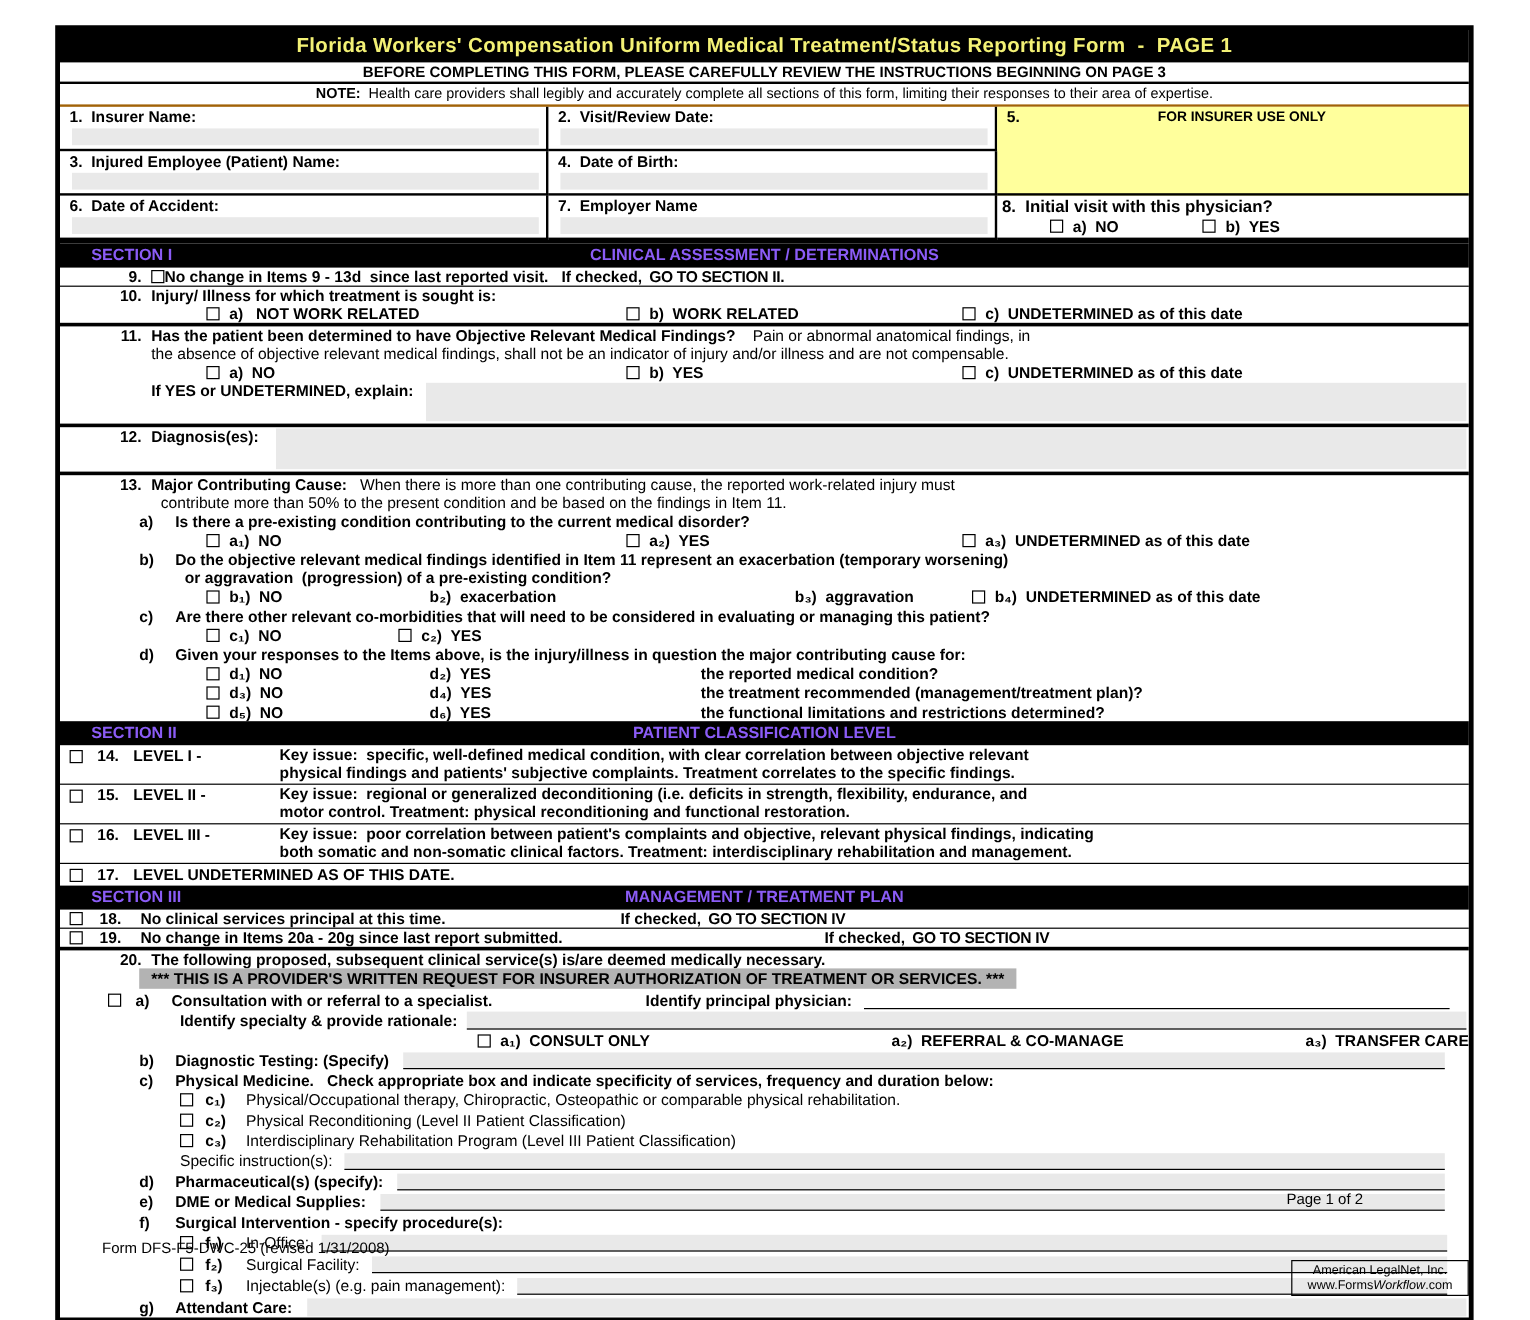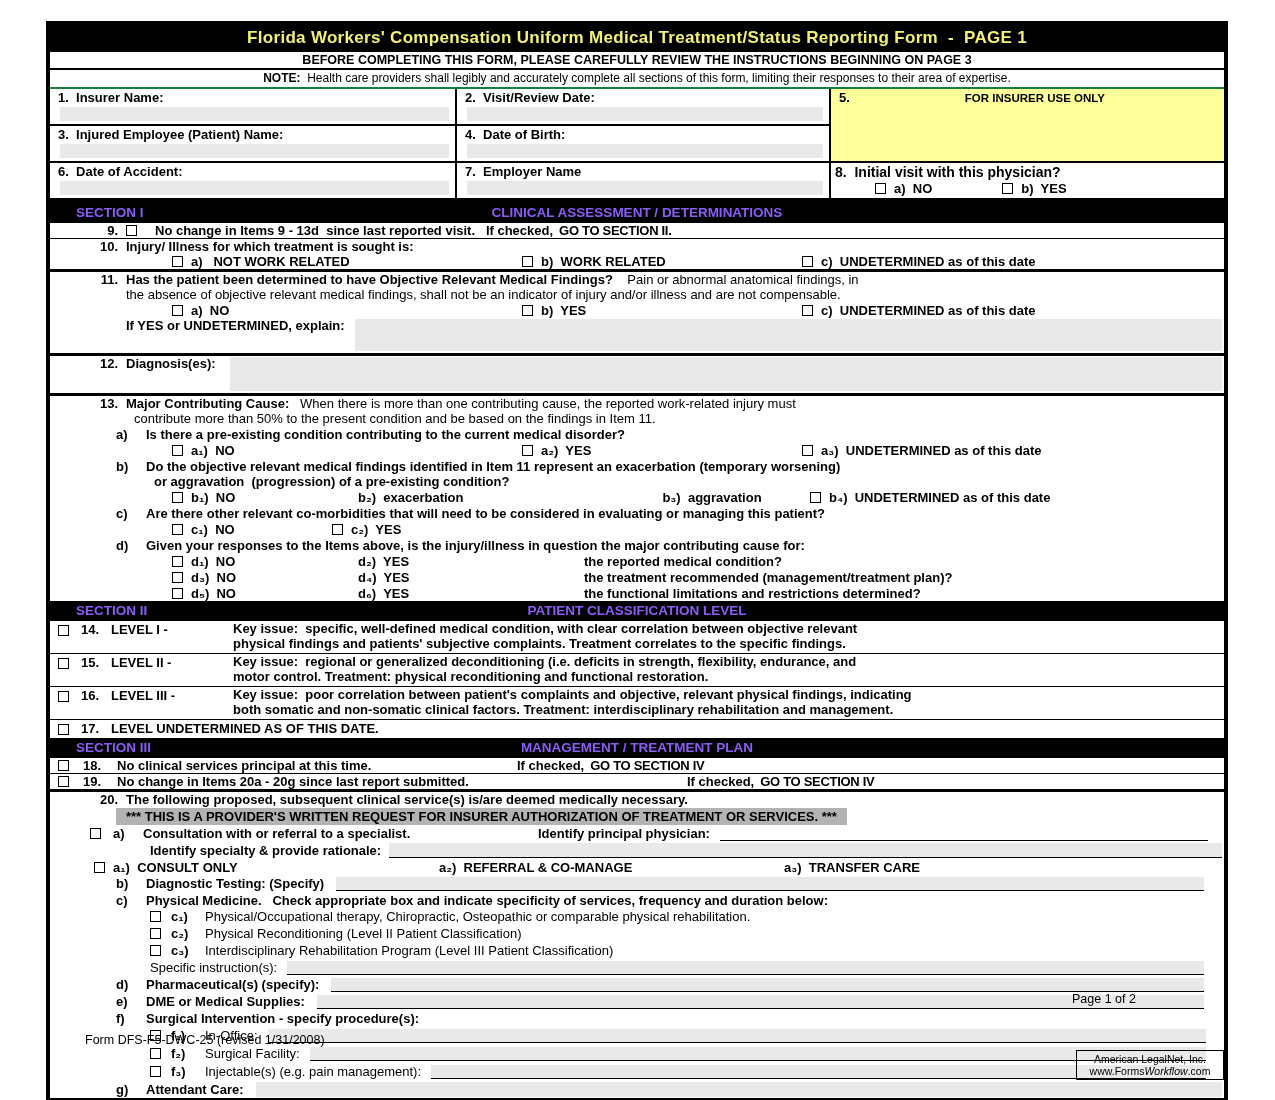--- a/index.html
+++ b/index.html
@@ -7,21 +7,21 @@
     font-family:"Liberation Sans", sans-serif; position:relative; overflow:hidden; }
   [data-bind] { white-space: pre-wrap; }
 
   .form-wrap { position:absolute; left:46px; top:21px; width:1182px;
     border:4px solid #000; border-bottom-width:6px; background:#fff; }
 
   .titlebar { background:#000; color:#f3f175; font-weight:bold; font-size:17px;
     text-align:center; padding:3px 0 4px 0; letter-spacing:.3px; }
   .bar2 { border-bottom:2px solid #000; text-align:center; font-weight:bold;
     font-size:12.5px; padding:1px 0; }
-  .notebar { border-bottom:2px solid #15803d; text-align:center; font-size:12px; padding:1px 0 2px 0; }
+  .notebar { border-bottom:2px solid #a16207; text-align:center; font-size:12px; padding:1px 0 2px 0; }
   .notebar b { font-weight:bold; }
 
   .hgrid { display:grid; grid-template-columns:407px 374px 1fr; border-bottom:3px solid #000; }
   .hcell { border-right:2px solid #000; border-bottom:2px solid #000; padding:1px 4px 3px 8px; }
   .hcell:last-child { border-right:none; }
   .hlabel { font-weight:bold; font-size:13px; }
   .hinput { background:#e9e9e9; height:14px; margin:2px 2px 0 2px; }
   .ycell { background:#ffff9c; grid-column:3; grid-row:1 / span 2; border-bottom:2px solid #000;
     padding:1px 4px; display:flex; align-items:flex-start; }
   .ycell .num { font-weight:bold; font-size:13px; margin:0 0 0 4px; }
@@ -35,21 +35,21 @@
 
   .secbar { background:#000; color:#8b5cf6; font-weight:bold; font-size:13.5px;
     position:relative; text-align:center; padding:2px 0 3px 0; }
   .secbar .seclabel { position:absolute; left:26px; top:2px; }
 
   .r { display:flex; align-items:center; font-size:13px; min-height:15px; }
   .bb1 { border-bottom:1.5px solid #000; }
   .bb2 { border-bottom:3px solid #000; }
   .num-col { width:28px; text-align:right; font-weight:bold; margin:0 8px 0 40px; flex:0 0 auto; }
   .bold { font-weight:bold; }
-  .gap6 { margin-left:6px; } .gap10 { margin-left:18px; }
+  .gap6 { margin-left:6px; } .gap10 { margin-left:0; }
 
   .opts { padding-left:122px; min-height:16px; }
   .opt { display:flex; align-items:center; gap:8px; font-weight:bold; }
   .wA { width:350px; } .wB { width:280px; }
   .wb1 { width:186px; } .wb2 { width:256px; } .wb3 { width:196px;justify-content:center; }
   .wc1 { width:160px; }
   .wd1 { width:186px; } .wd2 { width:226px; }
 
   .indent2 { padding-left:76px; }
   .shade { background:#e9e9e9; }
@@ -365,21 +365,21 @@
     <span class="cb" style="margin-left:40px;"></span>
     <span class="letter" style="margin-left:12px;" data-bind="form.i20.a.letter">a)</span>
     <span class="bold" style="width:395px;" data-bind="form.i20.a.text">Consultation with or referral to a specialist.</span>
     <span class="bold" data-bind="form.i20.a.identify">Identify principal physician:</span>
     <span class="uline fill input-line" style="margin-left:10px; margin-right:16px;"></span>
   </div>
   <div class="r" style="min-height:17px;text-align:center;">
     <span class="bold" style="margin-left:100px;" data-bind="form.i20.a.specialty">Identify specialty &amp; provide rationale:</span>
     <span class="shade uline fill" style="height:15px; margin:0 2px 0 8px;"></span>
   </div>
-  <div class="r" style="padding-left:44px; min-height:16px;">
+  <div class="r" style="padding-left:100px; min-height:16px;justify-content:flex-end;">
     <span class="opt w20">
         <span class="cb"></span>
         <span data-bind="form.i20.a.o1">a₁)  CONSULT ONLY</span>
       </span>
     <span class="opt w20">
         <span data-bind="form.i20.a.o2">a₂)  REFERRAL &amp; CO-MANAGE</span>
       </span>
     <span class="opt">
         <span data-bind="form.i20.a.o3">a₃)  TRANSFER CARE</span>
       </span>

